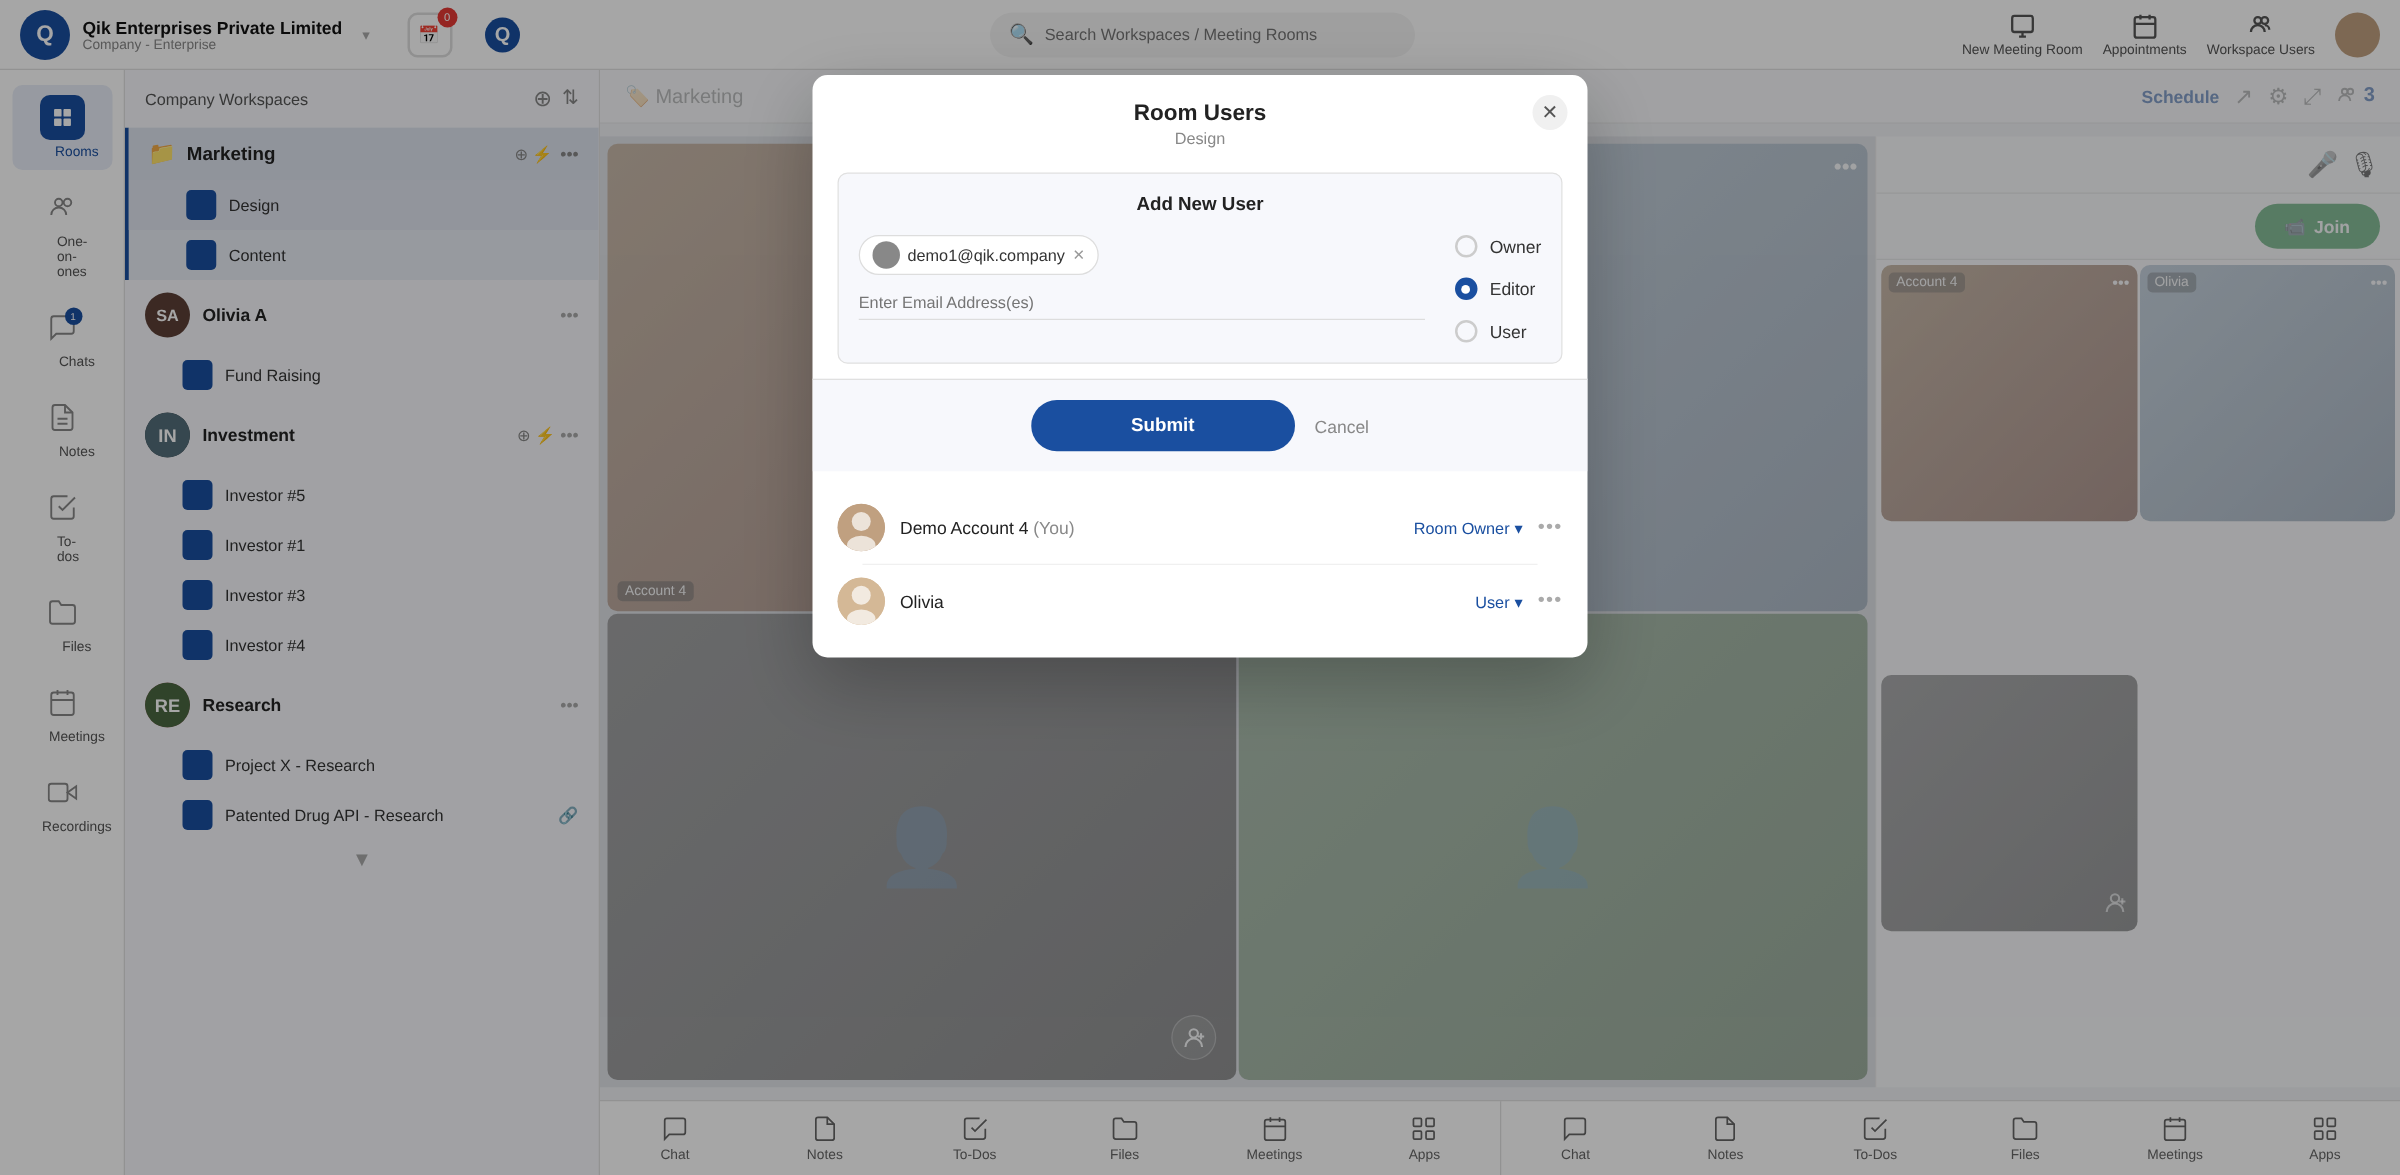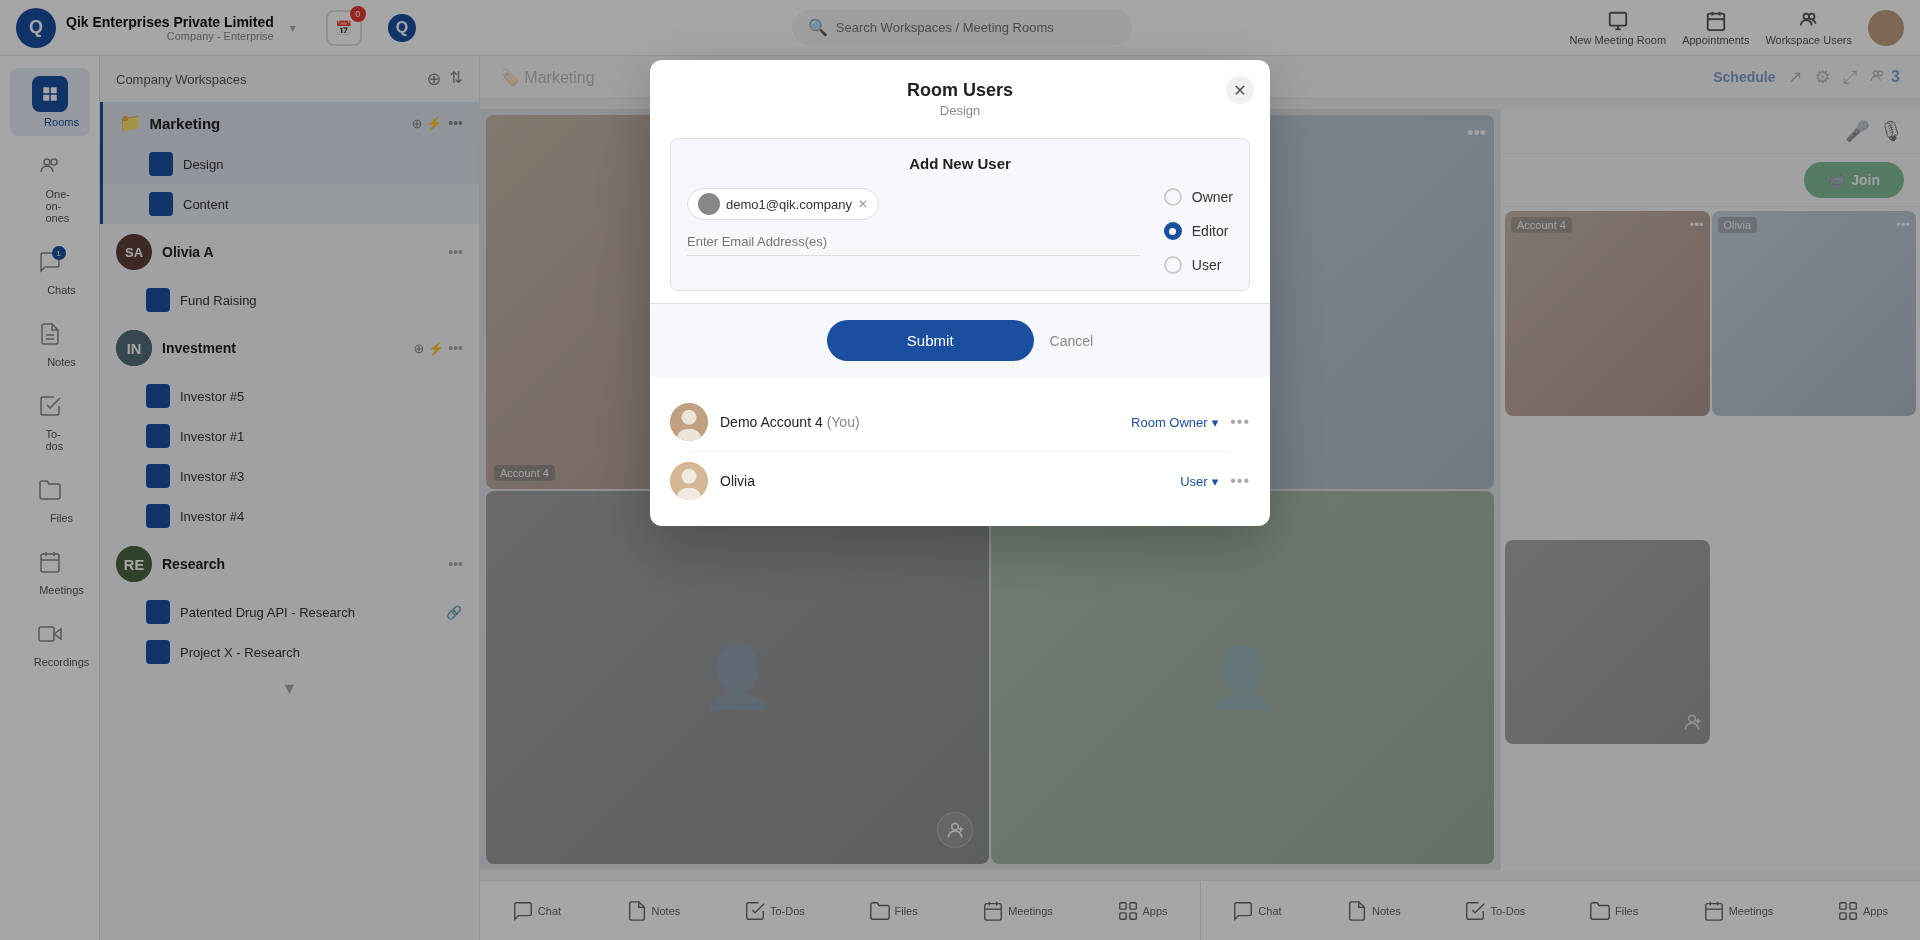--- a/index.html
+++ b/index.html
@@ -2,21 +2,21 @@
 <html><head>
   <meta charset="utf-8">
   <style>
     * { box-sizing: border-box; margin: 0; padding: 0; }
     body { font-family: -apple-system, BlinkMacSystemFont, 'Segoe UI', sans-serif; background: #f0f2f5; width: 1920px; height: 940px; overflow: hidden; position: relative; }
 
     
     .topbar { display: flex; align-items: center; background: #fff; height: 56px; padding: 0 16px; border-bottom: 1px solid #e0e0e0; position: relative; z-index: 10; }
     .topbar-logo { display: flex; align-items: center; gap: 10px; min-width: 370px; }
     .logo-circle { width: 40px; height: 40px; border-radius: 50%; background: #1a4fa0; display: flex; align-items: center; justify-content: center; color: #fff; font-weight: bold; font-size: 18px; }
-    .company-info { display: flex; flex-direction: column; align-items: flex-end; }
+    .company-info { display: flex; flex-direction: column; }
     .company-name { font-weight: 600; font-size: 14px; color: #111; }
     .company-type { font-size: 11px; color: #888; }
     .topbar-right { display: flex; align-items: center; gap: 16px; min-width: 400px; justify-content: flex-end; }
     .topbar-action { display: flex; flex-direction: column; align-items: center; font-size: 11px; color: #555; cursor: pointer; gap: 2px; }
     .topbar-action svg { width: 22px; height: 22px; }
     .avatar-circle { width: 36px; height: 36px; border-radius: 50%; background: #c0a080; overflow: hidden; display: flex; align-items: center; justify-content: center; }
 
     
     .main-layout { display: flex; height: calc(940px - 56px); }
 
@@ -72,30 +72,30 @@
     .email-tag { display: inline-flex; align-items: center; background: #fff; border: 1px solid #ddd; border-radius: 20px; padding: 4px 10px; gap: 6px; font-size: 13px; color: #333; margin-bottom: 8px; }
     .email-tag-avatar { width: 22px; height: 22px; border-radius: 50%; background: #aaa; }
     .email-tag-remove { cursor: pointer; color: #999; font-size: 12px; }
     .email-input { border: none; outline: none; font-size: 13px; color: #333; width: 100%; padding: 4px 0; background: transparent; }
     .role-options { display: flex; flex-direction: column; gap: 16px; }
     .role-option { display: flex; align-items: center; gap: 10px; font-size: 14px; color: #333; cursor: pointer; }
     .radio-circle { width: 18px; height: 18px; border-radius: 50%; border: 2px solid #ccc; display: flex; align-items: center; justify-content: center; flex-shrink: 0; }
     .radio-circle.selected { border-color: #1a4fa0; background: #1a4fa0; }
     .radio-circle.selected::after { content: ''; width: 7px; height: 7px; border-radius: 50%; background: #fff; }
     .modal-actions { display: flex; align-items: center; justify-content: center; gap: 16px; padding: 16px 20px; background: #f7f8fc; border-top: 1px solid #e0e0e0; }
-    .submit-btn { background: #1a4fa0; color: #fff; border: none; border-radius: 24px; padding: 12px 80px; font-size: 15px; font-weight: 400; cursor: pointer; }
+    .submit-btn { background: #1a4fa0; color: #fff; border: none; border-radius: 24px; padding: 12px 80px; font-size: 15px; font-weight: 700; cursor: pointer; }
     .cancel-link { color: #888; font-size: 14px; cursor: pointer; text-decoration: none; }
     .modal-users-section { padding: 16px 20px; }
     .modal-user-row { display: flex; align-items: center; padding: 10px 0; gap: 12px; }
     .user-avatar { width: 38px; height: 38px; border-radius: 50%; background: #c0a080; overflow: hidden; flex-shrink: 0; display: flex; align-items: center; justify-content: center; }
     .user-name { flex: 1; font-size: 14px; color: #222; }
     .user-role-badge { color: #1a4fa0; font-size: 13px; cursor: pointer; display: flex; align-items: center; gap: 4px; }
     .user-menu-dots { color: #aaa; cursor: pointer; font-size: 16px; letter-spacing: 1px; }
     .divider { border: none; border-top: 1px solid #f0f0f0; margin: 0 20px; }
-    .toolbar-item { display: flex; flex-direction: row; align-items: center; gap: 4px; font-size: 11px; color: #666; cursor: pointer; min-width: 50px; }
+    .toolbar-item { display: flex; flex-direction: column; align-items: center; gap: 4px; font-size: 11px; color: #666; cursor: pointer; min-width: 50px; justify-content: center; }
     .toolbar-item svg { width: 22px; height: 22px; }
 
     .person-silhouette { font-size: 60px; color: rgba(255,255,255,0.3); }
 
     .room-owner-badge { position: absolute; top: 8px; right: 8px; background: rgba(255,255,255,0.9); color: #333; font-size: 10px; padding: 2px 6px; border-radius: 4px; font-weight: 500; }
 
     .add-user-icon { position: absolute; bottom: 16px; right: 16px; width: 36px; height: 36px; background: rgba(255,255,255,0.1); border-radius: 50%; display: flex; align-items: center; justify-content: center; color: #fff; font-size: 18px; cursor: pointer; border: 1px solid rgba(255,255,255,0.3); }
 
     .header-right-icons { display: flex; gap: 12px; color: #888; align-items: center; }
   </style>
@@ -323,26 +323,26 @@
             <svg viewBox="0 0 32 32" width="36" height="36">
                 <circle cx="16" cy="16" r="16" fill="#4a6741"></circle>
                 <text x="16" y="21" text-anchor="middle" fill="white" font-size="13" font-weight="bold">RE</text>
               </svg>
           </div>
           <span class="room-group-name">Research</span>
           <span style="color:#aaa;font-size:14px;">•••</span>
         </div>
         <div class="room-item">
           <div class="room-icon"></div>
+          <span class="room-name">Project X - Research</span>
+        </div>
+        <div class="room-item">
+          <div class="room-icon"></div>
           <span class="room-name">Patented Drug API - Research</span>
           <span style="color:#aaa;font-size:13px;">🔗</span>
-        </div>
-        <div class="room-item">
-          <div class="room-icon"></div>
-          <span class="room-name">Project X - Research</span>
         </div>
       </div>
 
       <div style="display:flex;justify-content:center;padding:8px;">
         <span style="color:#aaa;">▼</span>
       </div>
     </div>
   </div>
 
   <div style="flex:1;display:flex;flex-direction:column;overflow:hidden;gap:10px;">

